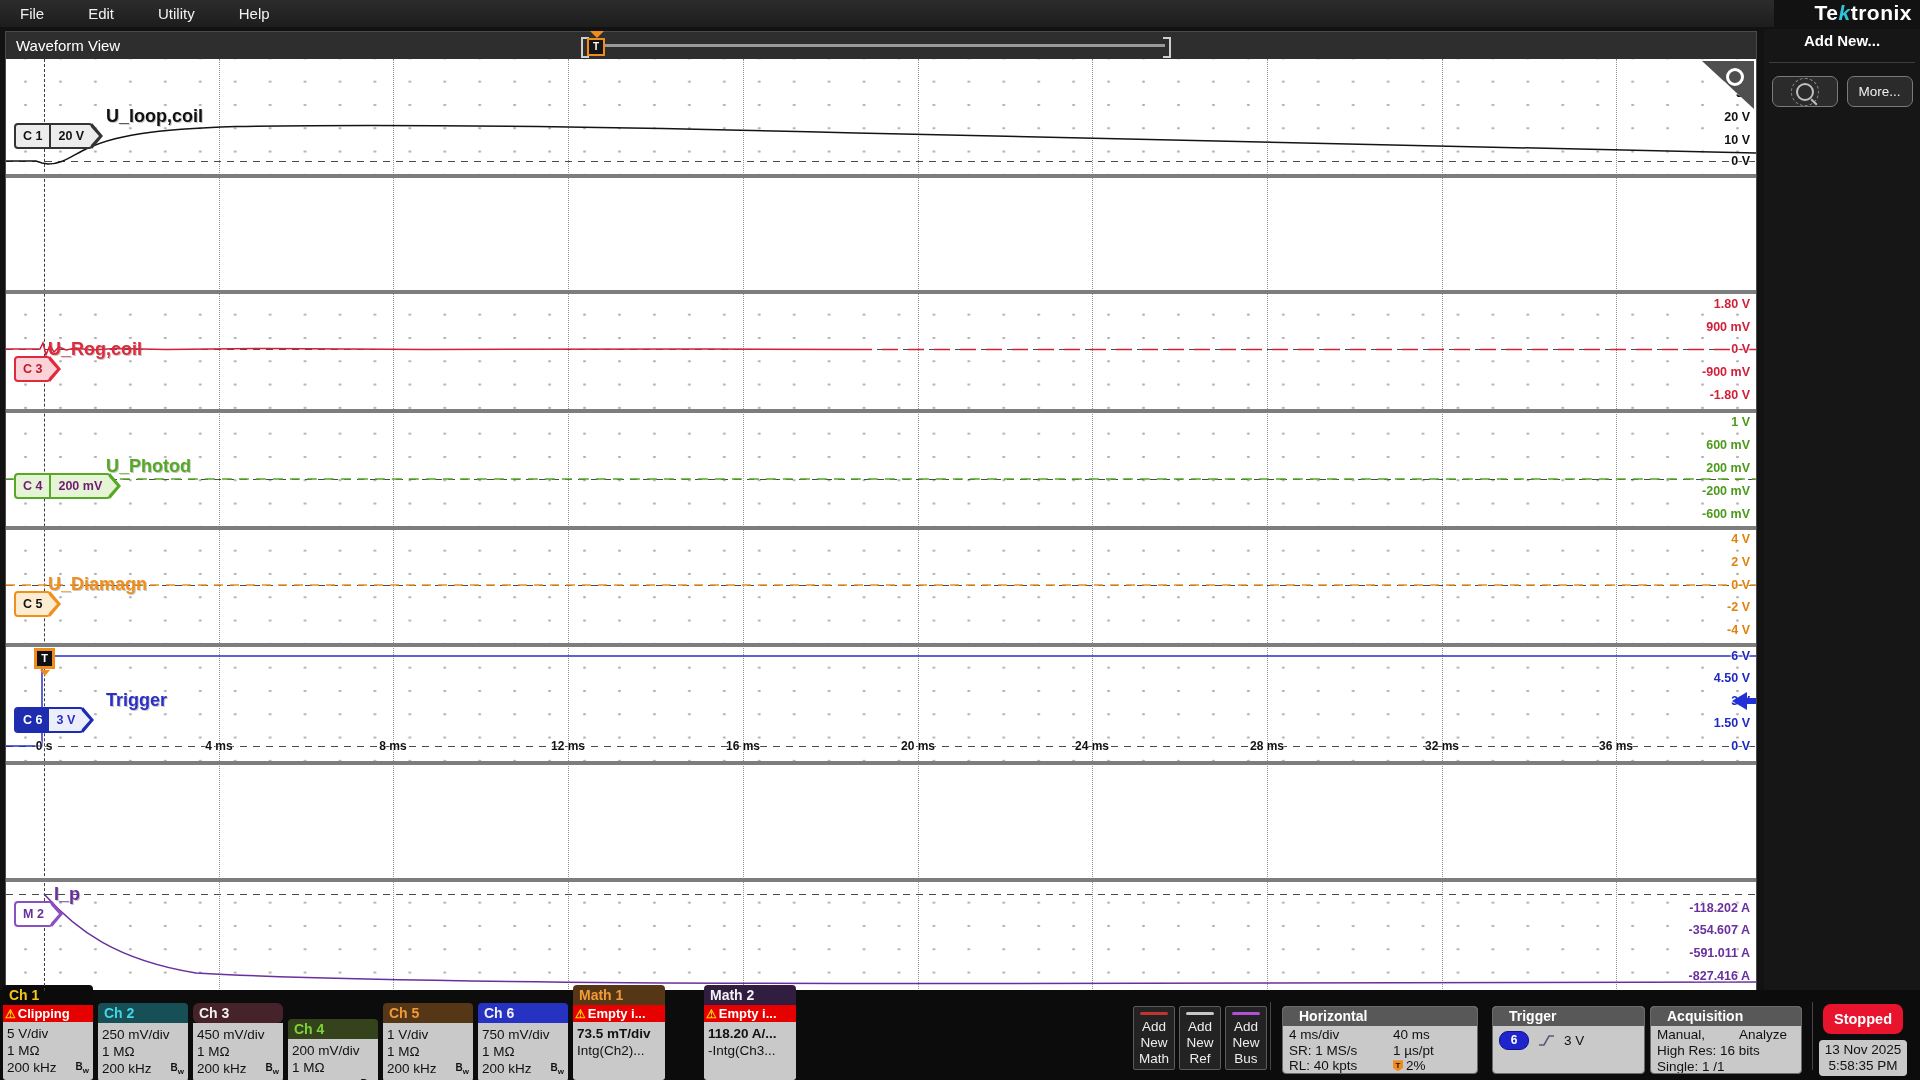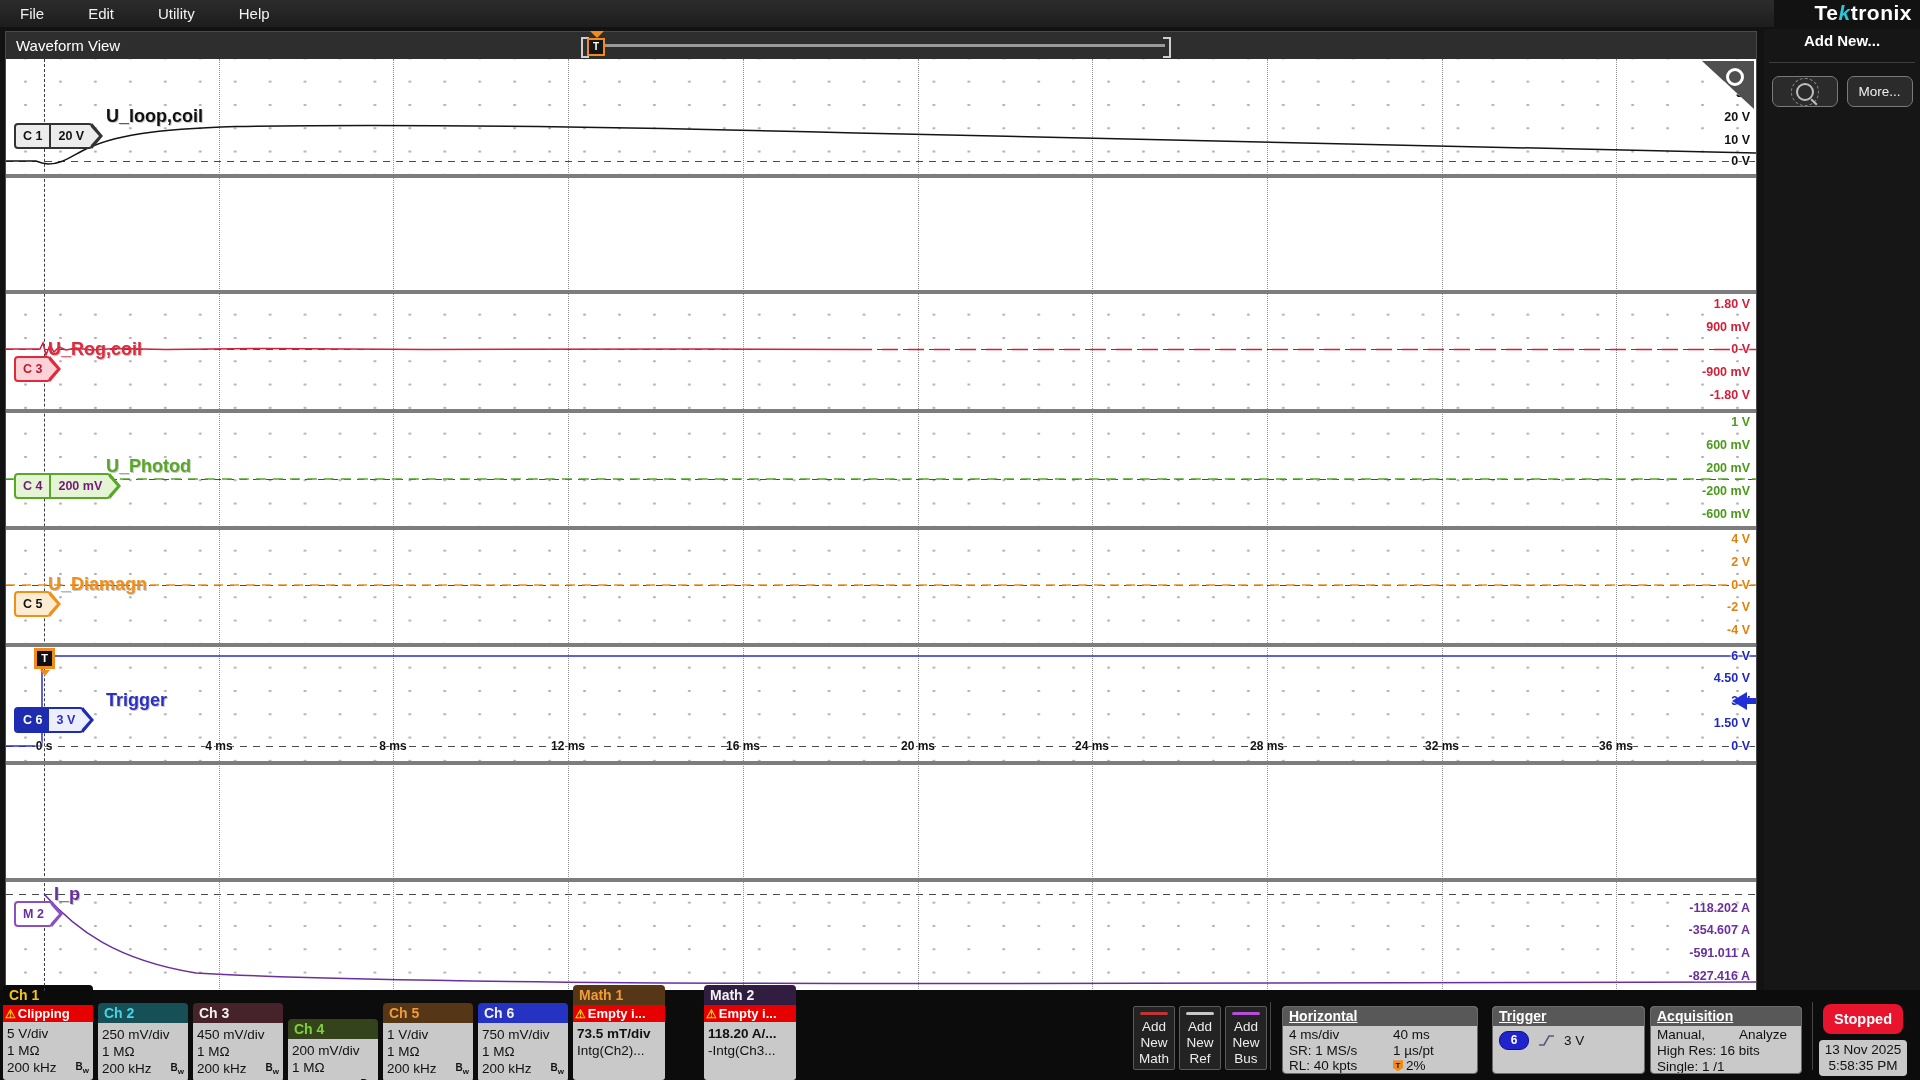--- a/index.html
+++ b/index.html
@@ -70,21 +70,21 @@
   .tile-body .trow{line-height:17px;white-space:nowrap;}
   .bw{position:absolute;right:4px;bottom:5px;font-size:10px;color:#111;font-weight:bold;}
   .bw sub{font-size:8px;}
 
   .addbtn{position:absolute;top:16px;width:42px;height:64px;background:#232323;border:1px solid #5a5a5a;border-radius:2px;color:#ededed;font-size:13.5px;text-align:center;line-height:16px;box-sizing:border-box;padding-top:5px;cursor:default;}
   .addbtn .strip{height:3px;width:72%;margin:0 auto 4px;border-radius:2px;}
 
   .vdiv{position:absolute;top:12px;height:68px;width:1px;background:#474747;}
 
   .panel{position:absolute;top:16px;border:1px solid #6a6a6a;border-radius:4px;overflow:hidden;background:#c9c9c9;box-sizing:border-box;height:68px;}
-  .panel-header{background:#585858;color:#fff;font-weight:bold;font-size:14px;height:19px;line-height:19px;padding-left:6px;text-decoration:underline;}
+  .panel-header{background:#585858;color:#fff;font-weight:bold;font-size:14px;height:19px;line-height:19px;padding-left:16px;}
   .panel-body{padding:1px 6px;font-size:13.5px;color:#111;}
   .hrow{display:flex;line-height:15.5px;}
   .hrow .hl{width:104px;white-space:nowrap;}
   .hrow .hr{white-space:nowrap;display:flex;align-items:center;gap:3px;}
   .tpos-icon{display:inline-block;width:10px;height:11px;background:#f08c1e;color:#111;font-size:8px;font-weight:bold;text-align:center;line-height:11px;clip-path:polygon(0 0,100% 0,100% 70%,50% 100%,0 70%);}
   .trigbody{display:flex;align-items:center;gap:9px;padding-top:5px;}
   .srcpill{width:28px;height:17px;background:#2024cc;border:1px solid #11128a;border-radius:9px;color:#fff;font-weight:bold;font-size:12px;text-align:center;line-height:17px;}
   .acq-r1{display:flex;justify-content:space-between;padding-right:8px;line-height:16px;}
   .acq-r{line-height:16px;white-space:nowrap;}
 
@@ -337,21 +337,21 @@
     <div class="tile" style="left: 98px; top: 13px; width: 90px;">
       <div class="tile-header" style="background: rgb(23, 79, 86); color: rgb(69, 214, 230);">Ch 2</div>
       <div class="tile-body">
         <div class="trow">250 mV/div</div>
         <div class="trow">1 MΩ</div>
         <div class="trow">200 kHz</div>
         <span class="bw">B<sub>w</sub></span>
       </div>
     </div>
     <div class="tile" style="left: 193px; top: 13px; width: 90px;">
-      <div class="tile-header" style="background: rgb(70, 35, 42); color: rgb(242, 242, 242);">Ch 3</div>
+      <div class="tile-header" style="background: rgb(70, 35, 42); color: rgb(242, 242, 242); border-radius: 6px;">Ch 3</div>
       <div class="tile-body">
         <div class="trow">450 mV/div</div>
         <div class="trow">1 MΩ</div>
         <div class="trow">200 kHz</div>
         <span class="bw">B<sub>w</sub></span>
       </div>
     </div>
     <div class="tile" style="left: 288px; top: 13px; width: 90px; margin-top: 16px;">
       <div class="tile-header" style="background: rgb(53, 67, 29); color: rgb(126, 211, 55);">Ch 4</div>
       <div class="tile-body">

